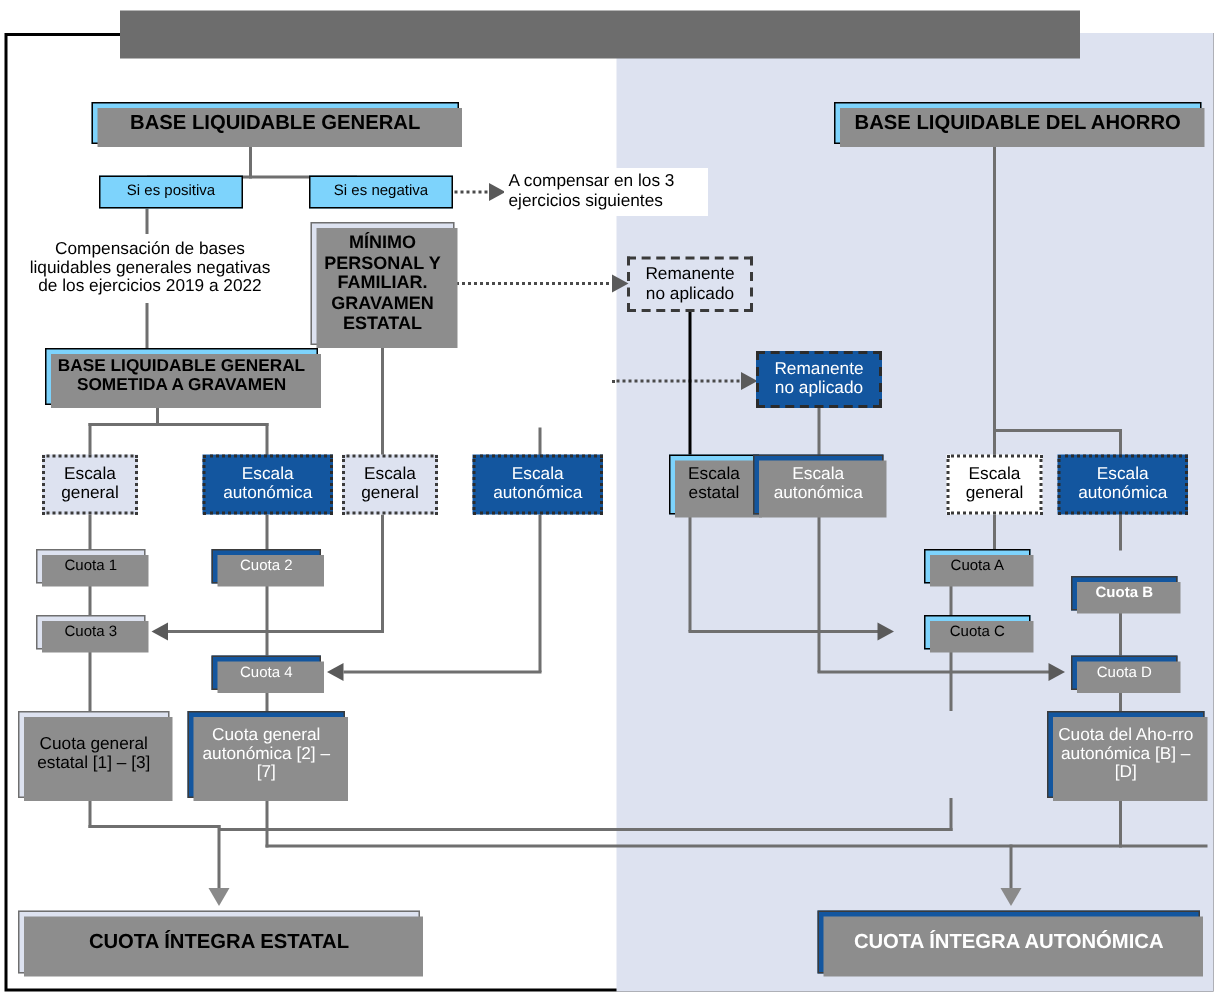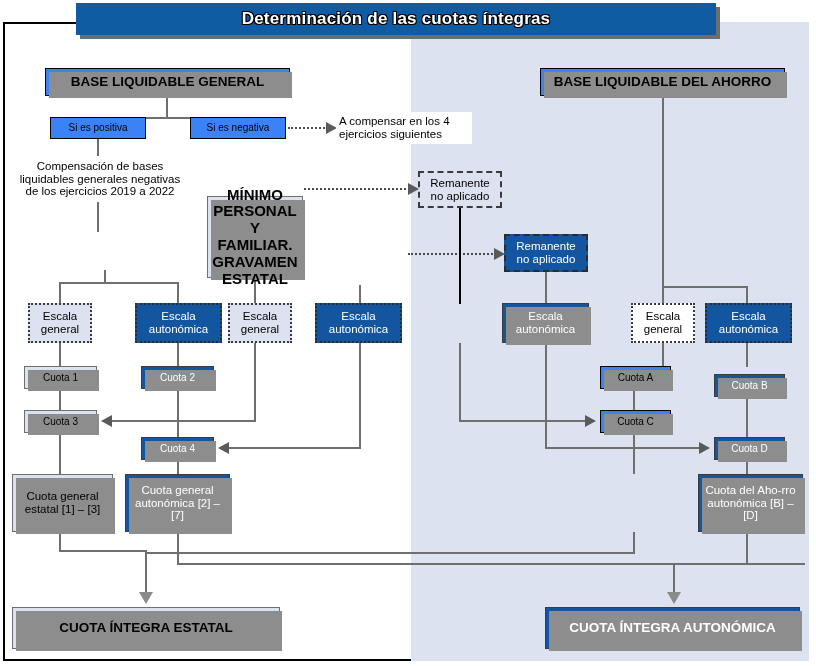--- a/index.html
+++ b/index.html
@@ -12,35 +12,35 @@
 
   
   .title-shadow{position:absolute;left:80px;top:7px;width:640px;height:32px;background:#6d6d6d;}
   .title-bar{position:absolute;left:76px;top:3px;width:640px;height:32px;background:#0f5ca3;border:1px solid #0b4madd;display:flex;align-items:center;justify-content:center;}
   .title-bar span{color:#fff;font-weight:bold;font-size:17px;letter-spacing:.2px;text-shadow:1px 1px 0 #000,-1px 1px 0 #000,1px -1px 0 #000,-1px -1px 0 #000;white-space:nowrap;}
 
   
   .box{position:absolute;box-sizing:border-box;display:flex;align-items:center;justify-content:center;text-align:center;line-height:1.12;z-index:5;}
   .box .tx{display:block;width:100%;padding:0 3px;box-sizing:border-box;}
 
-  .b-white{background:#3b82f6;border:1.5px solid #000;color:#000;}
+  .b-white{background:#7dd3fc;border:1.5px solid #000;color:#000;margin-left:16px;}
   .b-light{background:#dde2f0;border:1.5px solid #6f6f6f;color:#000;}
   .b-blue{background:#13569f;border:1.5px solid #3b3b3b;color:#fff;}
   .b-dot-light{background:#dde2f0;border:2px dotted #3a3a3a;color:#000;}
   .b-dot-blue{background:#13569f;border:2px dotted #2b2b2b;color:#fff;}
   .b-dash-white{background:transparent;border:2px dashed #3a3a3a;color:#000;}
   .b-dash-blue{background:#13569f;border:2px dashed #2b2b2b;color:#fff;}
   .b-dot2-white{background:#fff;border:2px dotted #3a3a3a;color:#000;}
   .b-plain-text{background:#fff;border:none;color:#000;}
 
   .sh::after{content:"";position:absolute;left:3px;top:3px;right:-3px;bottom:-3px;background:#8d8d8d;z-index:-1;}
   .sh{z-index:5;}
 
   .bold{font-weight:bold;}
-  .f10{font-size:15px;margin-top:48px;}
+  .f10{font-size:12px;}
   .f11{font-size:11.5px;}
   .f12{font-size:10px;}
   .f13{font-size:13.5px;}
 
   
   .ln{position:absolute;background:#6f6f6f;z-index:1;}
   .ln.blk{background:#000;}
   .ln.v{width:2px;}
   .ln.h{height:2px;}
 
@@ -53,50 +53,50 @@
 </style>
 </head>
 <body>
 
 <div id="root">
 
   <div class="frame"></div>
   <div class="autonomic-band"></div>
 
   <div class="title-shadow"></div>
-  <div class="title-bar">
-    <span>Determinación de las cuotas íntegras</span>
-  </div>
 
   <div class="box b-white bold f13 sh" style="left:45px;top:68px;width:245px;height:28px;">
     <span class="tx">BASE LIQUIDABLE GENERAL</span>
   </div>
 
   <div class="ln v" style="left:166px;top:96px;height:23px;"></div>
   <div class="ln h" style="left:98px;top:117px;width:140px;"></div>
 
   <div class="box b-white f12" style="left:50px;top:117px;width:96px;height:22px;">
     <span class="tx">Si es positiva</span>
   </div>
   <div class="box b-white f12" style="left:190px;top:117px;width:96px;height:22px;">
     <span class="tx">Si es negativa</span>
   </div>
 
   <div class="dot-h" style="left:288px;top:127px;width:40px;"></div>
   <div class="ar ar-r" style="left:326px;top:122px;"></div>
   <div class="box b-plain-text f11" style="left:336px;top:112px;width:136px;height:32px;justify-content:flex-start;text-align:left;">
-    <span class="tx" style="text-align:left;">A compensar en los 4 ejercicios siguientes</span>
+    <span class="tx" style="text-align:left;">A compensar en los 3 ejercicios siguientes</span>
   </div>
 
   <div class="ln v" style="left:97px;top:139px;height:18px;"></div>
   <div class="box b-plain-text f11" style="left:10px;top:156px;width:180px;height:46px;">
     <span class="tx">Compensación de bases liquidables generales negativas de los ejercicios 2019 a 2022</span>
   </div>
   <div class="ln v" style="left:97px;top:202px;height:30px;"></div>
 
+  <div class="box b-white bold f11 sh" style="left:14px;top:232px;width:182px;height:38px;">
+    <span class="tx">BASE LIQUIDABLE GENERAL SOMETIDA A GRAVAMEN</span>
+  </div>
 
   <div class="ln v" style="left:104px;top:270px;height:14px;"></div>
   <div class="ln h" style="left:59px;top:282px;width:120px;"></div>
   <div class="ln v" style="left:59px;top:282px;height:22px;"></div>
   <div class="ln v" style="left:177px;top:282px;height:22px;"></div>
 
   <div class="box b-light bold f10 sh" style="left:207px;top:148px;width:96px;height:82px;">
     <span class="tx">MÍNIMO PERSONAL Y FAMILIAR. GRAVAMEN ESTATAL</span>
   </div>
   <div class="ln v" style="left:254px;top:230px;height:74px;"></div>
@@ -182,20 +182,23 @@
   <div class="box b-dash-white f11" style="left:418px;top:171px;width:84px;height:37px;">
     <span class="tx">Remanente no aplicado</span>
   </div>
   <div class="ln v blk" style="left:459px;top:208px;height:96px;"></div>
 
   <div class="box b-dash-blue f11" style="left:504px;top:234px;width:84px;height:38px;">
     <span class="tx">Remanente no aplicado</span>
   </div>
   <div class="ln v" style="left:545px;top:272px;height:32px;"></div>
 
+  <div class="box b-white f11 sh" style="left:430px;top:303px;width:60px;height:40px;">
+    <span class="tx">Escala estatal</span>
+  </div>
   <div class="box b-blue f11 sh" style="left:502px;top:303px;width:87px;height:40px;">
     <span class="tx">Escala autonómica</span>
   </div>
   <div class="box b-dot2-white f11" style="left:631px;top:303px;width:64px;height:40px;">
     <span class="tx">Escala general</span>
   </div>
   <div class="box b-dot-blue f11" style="left:705px;top:303px;width:87px;height:40px;">
     <span class="tx">Escala autonómica</span>
   </div>
 
@@ -203,21 +206,21 @@
   <div class="ln v" style="left:746px;top:343px;height:24px;"></div>
 
   <div class="box b-white f12 sh" style="left:600px;top:366px;width:71px;height:23px;">
     <span class="tx">Cuota A</span>
   </div>
   <div class="ln v" style="left:633px;top:389px;height:21px;"></div>
   <div class="box b-white f12 sh" style="left:600px;top:410px;width:71px;height:23px;">
     <span class="tx">Cuota C</span>
   </div>
 
-  <div class="box b-blue f12 sh" style="left:714px;top:374px;width:71px;height:23px;">
+  <div class="box b-blue f12 sh" style="left:714px;top:384px;width:71px;height:23px;font-weight:bold;">
     <span class="tx">Cuota B</span>
   </div>
   <div class="ln v" style="left:746px;top:389px;height:48px;"></div>
   <div class="box b-blue f12 sh" style="left:714px;top:437px;width:71px;height:23px;">
     <span class="tx">Cuota D</span>
   </div>
 
   <div class="ln v" style="left:459px;top:343px;height:78px;"></div>
   <div class="ln h" style="left:459px;top:420px;width:128px;"></div>
   <div class="ar ar-r" style="left:585px;top:415px;"></div>

